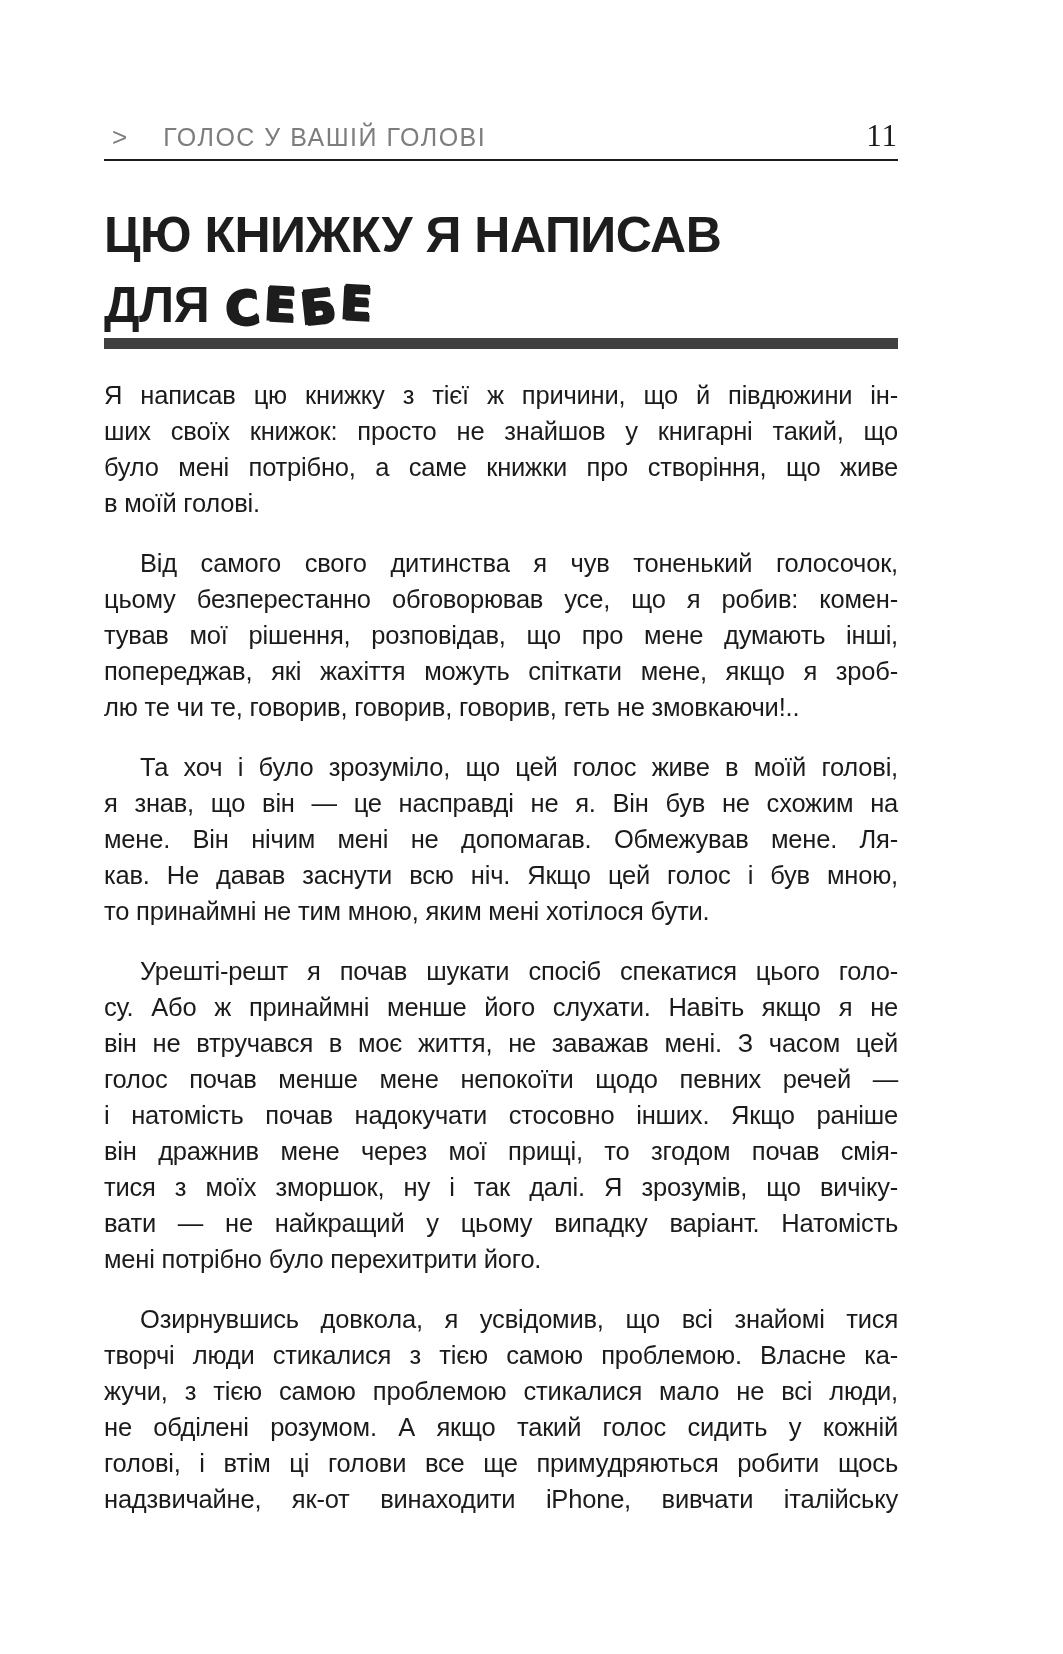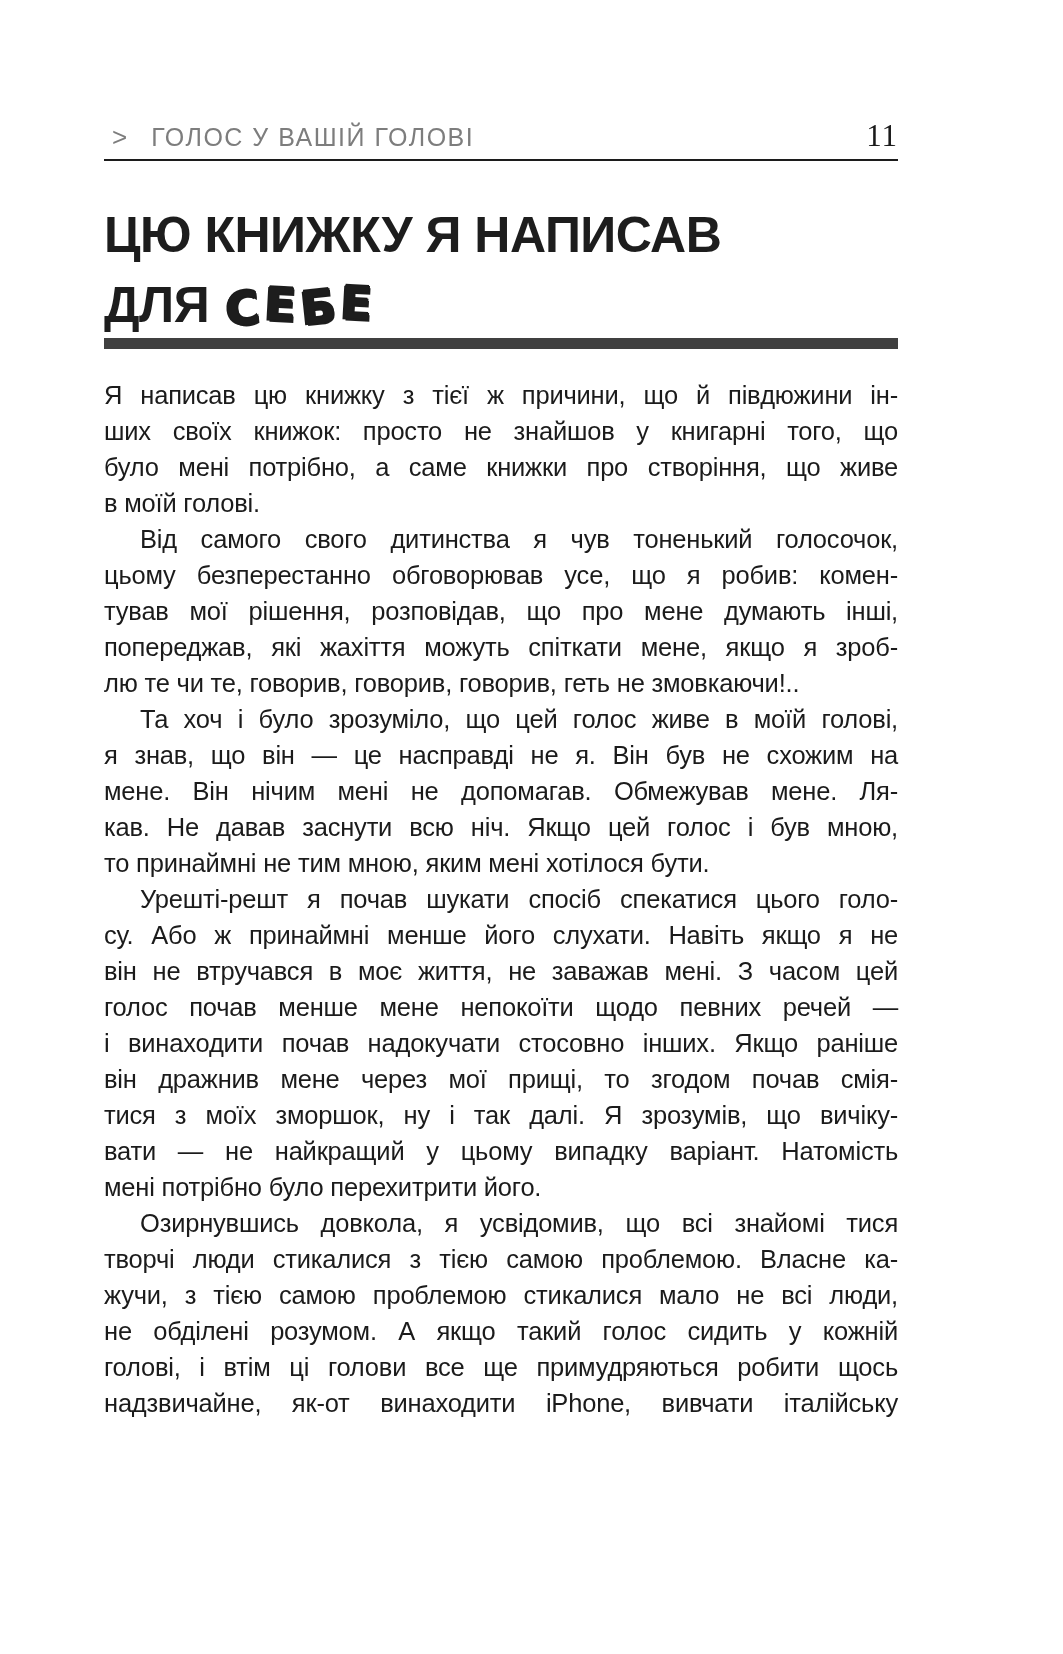--- a/index.html
+++ b/index.html
@@ -28,21 +28,21 @@
     display:flex;align-items:baseline;
   }
   .runhead .marker{
     color:var(--header-text);
     font-size:26px;font-weight:400;
     margin-left:8px;
   }
   .runhead .rtitle{
     color:var(--header-text);
     font-size:25px;letter-spacing:1.5px;
-    margin-left:24px;
+    margin-left:36px;
     font-weight:400;
   }
   .runhead .pnum{
     margin-left:auto;
     font-family:"Liberation Serif", serif;
     font-size:31px;color:var(--page-number);
     letter-spacing:1px;
   }
   .header-rule{
     position:absolute;top:159px;left:104px;width:794px;height:2px;
@@ -84,21 +84,21 @@
     font-size:25.5px;
     letter-spacing:-0.2px;
   }
   .bline{
     height:36px;line-height:36px;
     white-space:nowrap;
     text-align:justify;
     text-align-last:justify;
   }
   .bline.endleft{text-align-last:left;}
-  .bline.indent{text-indent:36px;}
+  .bline.indent{text-indent:36px;margin-top:24px;}
 </style>
 </head>
 <body>
 
 <div class="page">
 
   <header class="content runhead" style="position:absolute;">
     <span class="marker">&gt;</span>
     <span class="rtitle">ГОЛОС У ВАШІЙ ГОЛОВІ</span>
     <span class="pnum">11</span>
@@ -107,38 +107,38 @@
 
   <h1 class="content chapter-title" style="position:absolute;">
     <span class="t-line">ЦЮ КНИЖКУ Я НАПИСАВ</span>
     <span class="t-line"><span>ДЛЯ</span><span class="scrawl" id="scrawl-word"><span>С</span><span>Е</span><span>Б</span><span>Е</span></span></span>
   </h1>
 
   <div class="title-bar"></div>
 
   <main class="content bodytext" id="body-text" style="position:absolute;">
       <div class="bline">Я написав цю книжку з тієї ж причини, що й півдюжини ін-</div>
-      <div class="bline">ших своїх книжок: просто не знайшов у книгарні того, що</div>
+      <div class="bline">ших своїх книжок: просто не знайшов у книгарні такий, що</div>
       <div class="bline">було мені потрібно, а саме книжки про створіння, що живе</div>
       <div class="bline endleft">в моїй голові.</div>
       <div class="bline indent">Від самого свого дитинства я чув тоненький голосочок,</div>
       <div class="bline">цьому безперестанно обговорював усе, що я робив: комен-</div>
       <div class="bline">тував мої рішення, розповідав, що про мене думають інші,</div>
       <div class="bline">попереджав, які жахіття можуть спіткати мене, якщо я зроб-</div>
       <div class="bline endleft">лю те чи те, говорив, говорив, говорив, геть не змовкаючи!..</div>
       <div class="bline indent">Та хоч і було зрозуміло, що цей голос живе в моїй голові,</div>
       <div class="bline">я знав, що він — це насправді не я. Він був не схожим на</div>
       <div class="bline">мене. Він нічим мені не допомагав. Обмежував мене. Ля-</div>
       <div class="bline">кав. Не давав заснути всю ніч. Якщо цей голос і був мною,</div>
       <div class="bline endleft">то принаймні не тим мною, яким мені хотілося бути.</div>
       <div class="bline indent">Урешті-решт я почав шукати спосіб спекатися цього голо-</div>
       <div class="bline">су. Або ж принаймні менше його слухати. Навіть якщо я не</div>
       <div class="bline">він не втручався в моє життя, не заважав мені. З часом цей</div>
       <div class="bline">голос почав менше мене непокоїти щодо певних речей —</div>
-      <div class="bline">і винаходити почав надокучати стосовно інших. Якщо раніше</div>
+      <div class="bline">і натомість почав надокучати стосовно інших. Якщо раніше</div>
       <div class="bline">він дражнив мене через мої прищі, то згодом почав смія-</div>
       <div class="bline">тися з моїх зморшок, ну і так далі. Я зрозумів, що вичіку-</div>
       <div class="bline">вати — не найкращий у цьому випадку варіант. Натомість</div>
       <div class="bline endleft">мені потрібно було перехитрити його.</div>
       <div class="bline indent">Озирнувшись довкола, я усвідомив, що всі знайомі тися</div>
       <div class="bline">творчі люди стикалися з тією самою проблемою. Власне ка-</div>
       <div class="bline">жучи, з тією самою проблемою стикалися мало не всі люди,</div>
       <div class="bline">не обділені розумом. А якщо такий голос сидить у кожній</div>
       <div class="bline">голові, і втім ці голови все ще примудряються робити щось</div>
       <div class="bline">надзвичайне, як-от винаходити iPhone, вивчати італійську</div>

